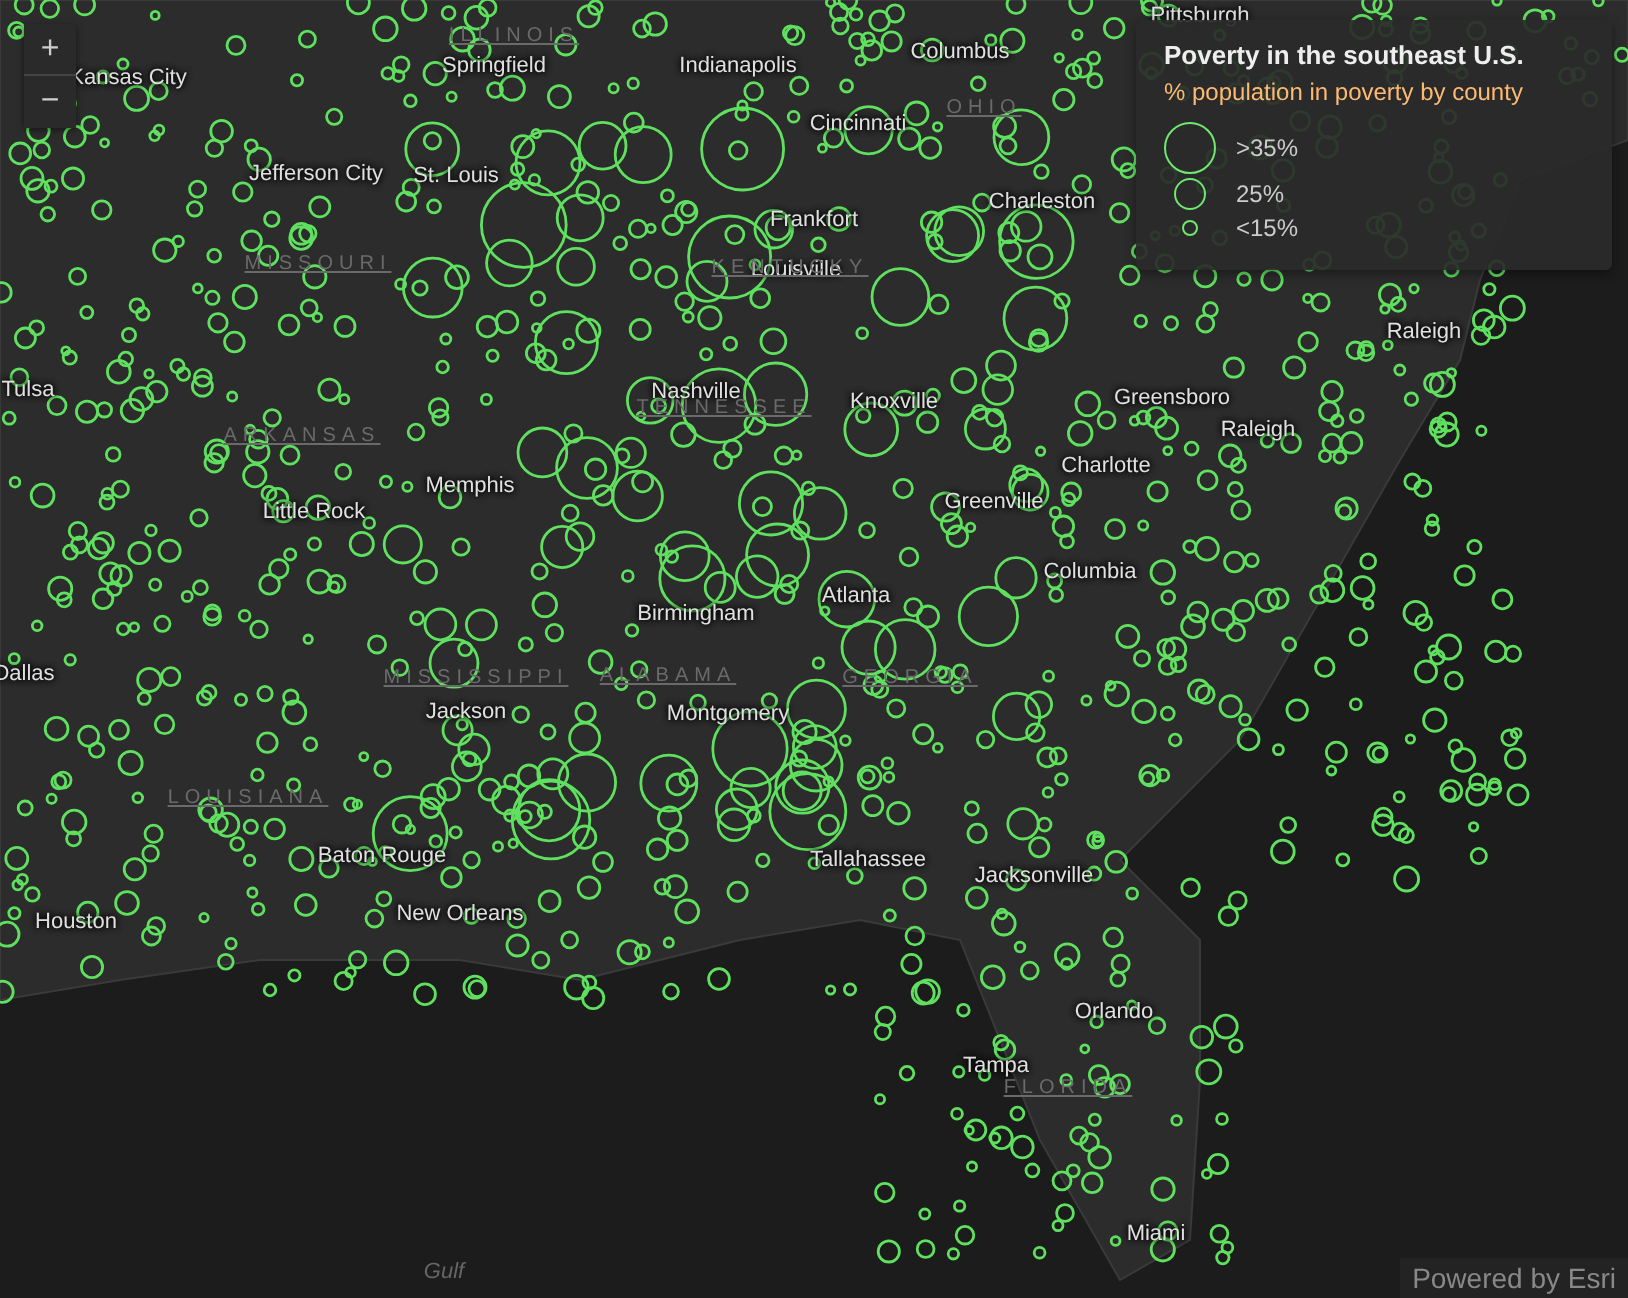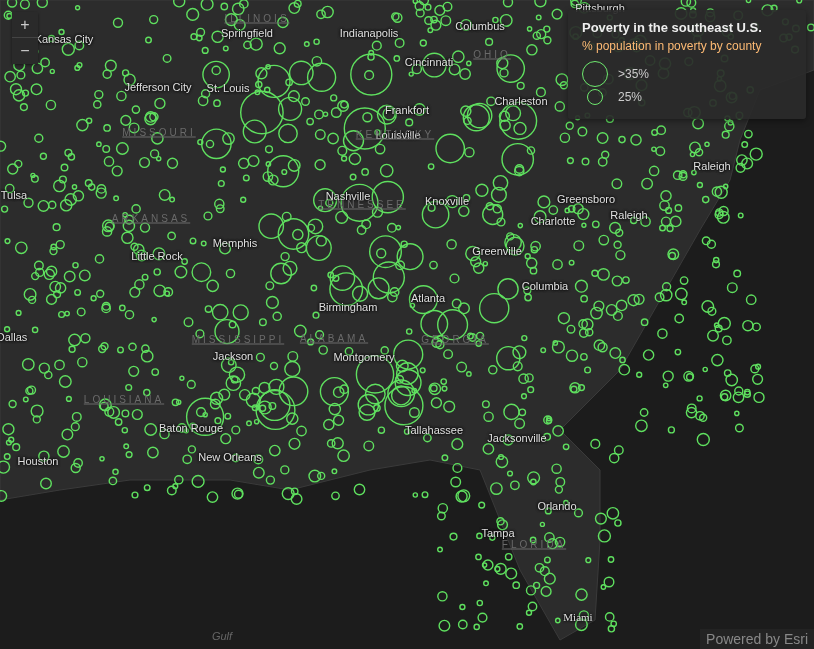--- a/index.html
+++ b/index.html
@@ -950,38 +950,38 @@
       <span class="city" style="left: 228px; top: 88px;">St. Louis</span>
       <span class="city" style="left: 521px; top: 101px;">Charleston</span>
       <span class="city" style="left: 407px; top: 110px;">Frankfort</span>
       <span class="city" style="left: 398px; top: 135px;">Louisville</span>
       <span class="city" style="left: 712px; top: 166px;">Raleigh</span>
       <span class="city" style="left: 14px; top: 195px;">Tulsa</span>
       <span class="city" style="left: 348px; top: 196px;">Nashville</span>
       <span class="city" style="left: 447px; top: 201px;">Knoxville</span>
       <span class="city" style="left: 586px; top: 199px;">Greensboro</span>
       <span class="city" style="left: 629px; top: 215px;">Raleigh</span>
-      <span class="city" style="left: 553px; top: 221px;">Charlotte</span>
+      <span class="city" style="left: 553px; top: 233px;">Charlotte</span>
       <span class="city" style="left: 235px; top: 243px;">Memphis</span>
       <span class="city" style="left: 497px; top: 251px;">Greenville</span>
       <span class="city" style="left: 157px; top: 256px;">Little Rock</span>
       <span class="city" style="left: 545px; top: 286px;">Columbia</span>
       <span class="city" style="left: 428px; top: 298px;">Atlanta</span>
       <span class="city" style="left: 348px; top: 307px;">Birmingham</span>
       <span class="city" style="left: 12px; top: 337px;">Dallas</span>
       <span class="city" style="left: 233px; top: 356px;">Jackson</span>
       <span class="city" style="left: 364px; top: 357px;">Montgomery</span>
       <span class="city" style="left: 191px; top: 428px;">Baton Rouge</span>
       <span class="city" style="left: 434px; top: 430px;">Tallahassee</span>
       <span class="city" style="left: 517px; top: 438px;">Jacksonville</span>
       <span class="city" style="left: 230px; top: 457px;">New Orleans</span>
       <span class="city" style="left: 38px; top: 461px;">Houston</span>
       <span class="city" style="left: 557px; top: 506px;">Orlando</span>
       <span class="city" style="left: 498px; top: 533px;">Tampa</span>
-      <span class="city" style="left: 578px; top: 617px; font-family: Liberation Serif, serif;">Miami</span>
+      <span class="city" style="left: 578px; top: 617px;">Miami</span>
       <span class="state" style="left: 257px; top: 18px;">ILLINOIS</span>
       <span class="state" style="left: 492px; top: 54px;">OHIO</span>
       <span class="state" style="left: 159px; top: 132px;">MISSOURI</span>
       <span class="state" style="left: 151px; top: 218px;">ARKANSAS</span>
       <span class="state" style="left: 362px; top: 204px;">TENNESSEE</span>
       <span class="state" style="left: 395px; top: 134px;">KENTUCKY</span>
       <span class="state" style="left: 238px; top: 339px;">MISSISSIPPI</span>
       <span class="state" style="left: 334px; top: 338px;">ALABAMA</span>
       <span class="state" style="left: 455px; top: 339px;">GEORGIA</span>
       <span class="state" style="left: 124px; top: 399px;">LOUISIANA</span>
@@ -999,16 +999,20 @@
     <h3>Poverty in the southeast U.S.</h3>
     <div class="sub">% population in poverty by county</div>
     <div class="row">
       <span class="sw" style="width:24px;height:24px"></span>
       <span>&gt;35%</span>
     </div>
     <div class="row">
       <span class="sw" style="width:14px;height:14px;margin-left:5px;margin-right:15px"></span>
       <span>25%</span>
     </div>
+    <div class="row">
+      <span class="sw" style="width:6px;height:6px;margin-left:9px;margin-right:19px"></span>
+      <span>&lt;15%</span>
+    </div>
   </div>
 
   <div class="powered">Powered by Esri</div>
 </div>
 
 </body></html>

